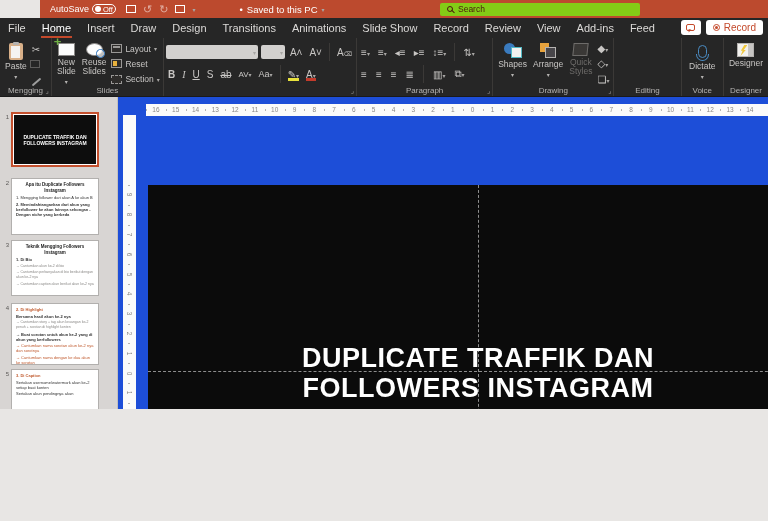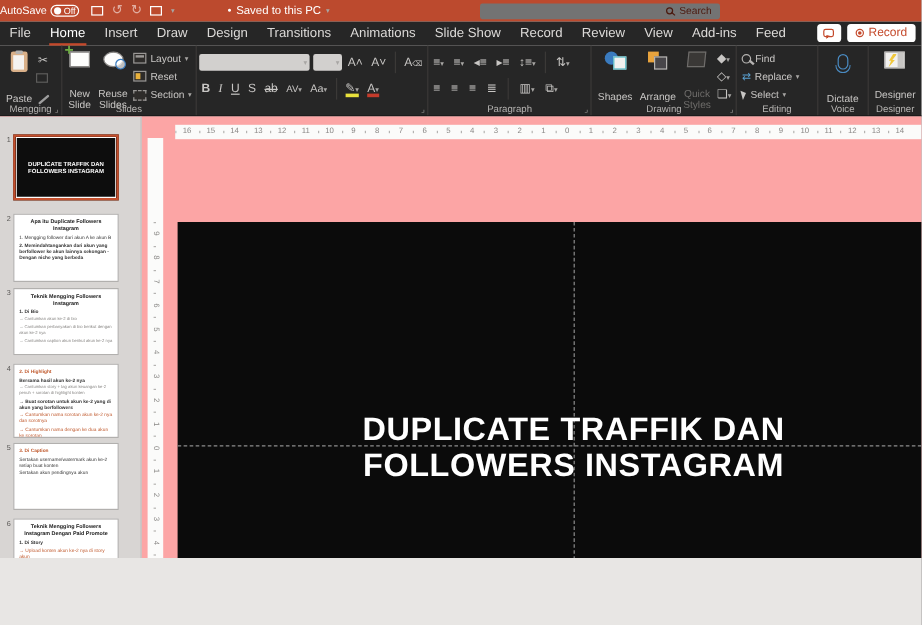--- a/index.html
+++ b/index.html
@@ -1,32 +1,32 @@
 <!DOCTYPE html>
 <html><head>
 <meta charset="utf-8">
 <style>
   * { margin:0; padding:0; box-sizing:border-box; }
   html,body { width:768px; height:521px; overflow:hidden; background:#e8e6e4;
     font-family:"Liberation Sans", sans-serif; -webkit-font-smoothing:antialiased; }
 
   
   .titlebar { height:18px; background:#bc4a2e; display:flex; align-items:center;
-    color:#fff; font-size:9px; padding:0 0; gap:6px; position:relative; }
+    color:#fff; font-size:9px; padding:0 10px; gap:6px; position:relative;margin-left:40px; }
   .autosave { display:flex; align-items:center; gap:3px; }
   .toggle { width:24px; height:10px; border:1px solid #fff; border-radius:6px;
     display:flex; align-items:center; gap:2px; padding:0 2px; font-size:7.5px; }
   .toggle .knob { width:6px; height:6px; background:#fff; border-radius:50%; }
   .qat { display:flex; align-items:center; gap:7px; margin-left:4px; }
   .qat .glyph { font-size:11px; line-height:10px; }
   .dim { opacity:.55; }
   .doc-title { margin-left:38px; white-space:nowrap; font-size:9.5px; display:flex; gap:4px; align-items:center;}
   .searchbox { position:absolute; left:400px; top:2.5px; width:200px; height:13px;
-    background:#737373; border-radius:2px; color:#4b190e; font-size:8.5px;
-    display:flex; align-items:center; gap:5px; padding:0 7px;justify-content:flex-end; }
+    background:#84cc16; border-radius:2px; color:#4b190e; font-size:8.5px;
+    display:flex; align-items:center; gap:5px; padding:0 7px; }
   .mag { width:6px; height:6px; border:1px solid #4b190e; border-radius:50%; position:relative; flex:0 0 auto;}
   .mag::after { content:""; position:absolute; width:4px; height:1px; background:#4b190e;
     right:-3px; bottom:-1px; transform:rotate(42deg); }
   .tb-right { position:absolute; right:6px; top:0; height:18px; display:flex; align-items:center; gap:9px; }
   .avatar { width:13px; height:13px; border-radius:50%; background:#7d2d3e; color:#fff;
     font-size:8px; display:flex; align-items:center; justify-content:center; font-weight:bold; }
   .winicon { width:10px; height:8px; border:1px solid #fff; position:relative; }
   .penicon { width:11px; height:11px; position:relative; }
   .penicon::after{ content:""; position:absolute; left:1px; top:8px; width:11px; height:2px;
     background:#fff; transform:rotate(-40deg); border-radius:1px;}
@@ -53,21 +53,21 @@
 
   
   .ribbon { height:59px; background:#262626; display:flex; color:#c8c6c4;
     border-bottom:1px solid #1a1a1a; }
   .group { position:relative; border-right:1px solid #3b3937; padding:3px 2px 11px 2px;
     display:flex; align-items:flex-start; }
   .group-label { position:absolute; bottom:1px; left:0; right:0; text-align:center;
     font-size:8px; color:#b5b3b1; }
   .launcher { position:absolute; right:2px; bottom:1px; font-size:7px; color:#9a9896; }
   .bigbtn { display:flex; flex-direction:column; align-items:center; justify-content:flex-start;
-    font-size:8.5px; line-height:9px; text-align:center; padding:2px 3px; gap:18px; }
+    font-size:8.5px; line-height:9px; text-align:center; padding:2px 3px; gap:2px; }
   .bigbtn .chev { font-size:6px; color:#b5b3b1; }
   .smallcol { display:flex; flex-direction:column; justify-content:space-around; height:46px; }
   .smallbtn { display:flex; align-items:center; gap:3px; font-size:8.5px; padding:0 2px; height:14px; }
   .chev { font-size:6px; color:#a8a6a4; }
   .disabled { color:#6e6c6a; }
 
   
   .ic-paste { width:14px; height:17px; background:#d9b089; border-radius:2px; position:relative; }
   .ic-paste::before { content:""; position:absolute; left:2px; top:3px; width:9px; height:12px; background:#f5f3f1; }
   .ic-paste::after { content:""; position:absolute; left:4px; top:-1px; width:6px; height:3px; background:#b5b3b1; border-radius:1px; }
@@ -107,21 +107,21 @@
     border-bottom:5px solid transparent; transform:rotate(-15deg); }
   .ic-mic { width:9px; height:13px; border:1.5px solid #4a8bc2; border-radius:5px; position:relative; margin:2px 0;}
   .ic-mic::after { content:""; position:absolute; left:-3px; right:-3px; bottom:-4px; height:6px;
     border:1.5px solid #4a8bc2; border-top:none; border-radius:0 0 7px 7px; }
   .ic-designer { width:17px; height:14px; border:1px solid #b5b3b1; background:#f2f1ef; position:relative; }
   .ic-designer::before { content:""; position:absolute; right:0; top:0; bottom:0; width:5px; background:#c8c6c4; }
   .ic-designer::after { content:""; position:absolute; left:2px; top:1px; width:7px; height:11px;
     background:#f0c73c; clip-path:polygon(55% 0,100% 0,45% 45%,75% 45%,0 100%,30% 52%,5% 52%); }
 
   
-  .workspace { position:relative; height:368px; overflow:hidden; background:#fca5a5; }
+  .workspace { position:relative; height:312px; overflow:hidden; background:#1d4ed8; }
   .thumbs { position:absolute; left:0; top:0; bottom:0; width:118px; background:#d8d5d3;
     border-right:1px solid #c2c0be; }
   .thumb-row { position:absolute; left:0; display:flex; }
   .thumb-num { width:11px; font-size:6px; color:#5a5856; text-align:right; padding:2px 2px 0 0; }
   .thumb { width:88px; background:#fff; border:1px solid #b2b0ae; overflow:hidden;
     padding:3px 4px; }
   .thumb.dark { background:#0d0d0d; display:flex; flex-direction:column; align-items:center;
     justify-content:center; padding:2px; }
   .thumb.selected { border:2px solid #c4502e; box-shadow:inset 0 0 0 1px #fff; }
   .thumb.dark .tl { color:#fff; font-weight:bold; font-size:5px; line-height:6px; text-align:center; }
@@ -323,36 +323,20 @@
     <div class="smallcol">
       <span class="glyphbtn">◆<span class="chev">▾</span></span>
       <span class="glyphbtn">◇<span class="chev">▾</span></span>
       <span class="glyphbtn">❏<span class="chev">▾</span></span>
     </div>
     <span class="group-label">Drawing</span>
     <span class="launcher">⌟</span>
   </div>
 
   <div class="group" style="width:70px">
-    <div class="smallcol" style="width:100%">
-      <span class="smallbtn">
-        <span class="ic-find"></span>
-        <span>Find</span>
-      </span>
-      <span class="smallbtn">
-        <span class="ic-replace">⇄</span>
-        <span>Replace</span>
-        <span class="chev">▾</span>
-      </span>
-      <span class="smallbtn">
-        <span class="ic-select"></span>
-        <span>Select</span>
-        <span class="chev">▾</span>
-      </span>
-    </div>
     <span class="group-label">Editing</span>
   </div>
 
   <div class="group" style="width:44px;justify-content:center">
     <div class="bigbtn">
       <span class="ic-mic"></span>
       <span>Dictate</span>
       <span class="chev">▾</span>
     </div>
     <span class="group-label">Voice</span>

